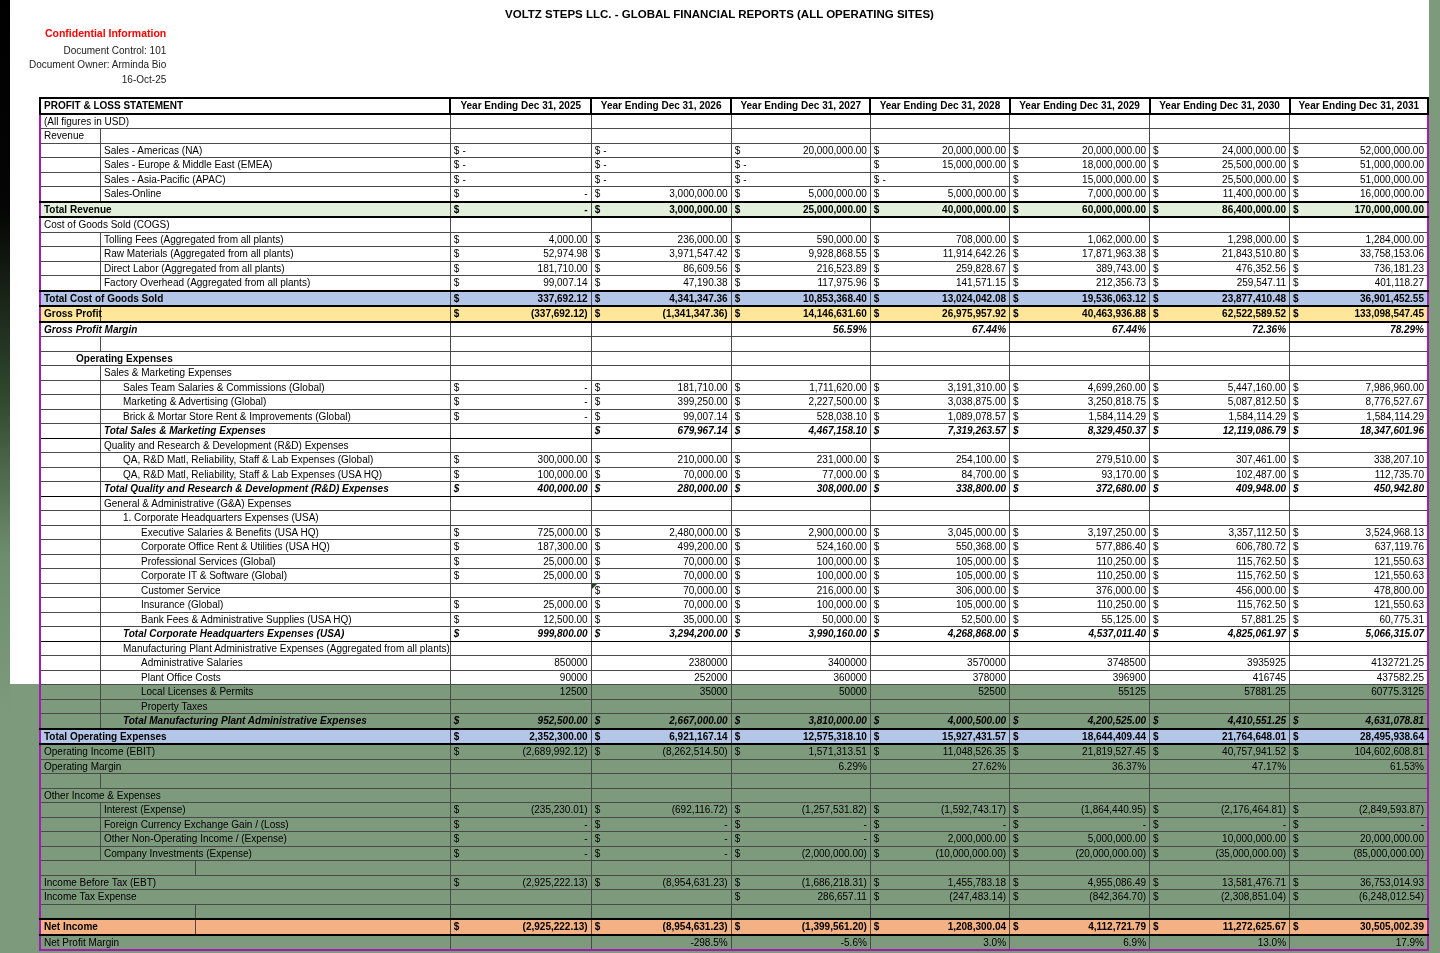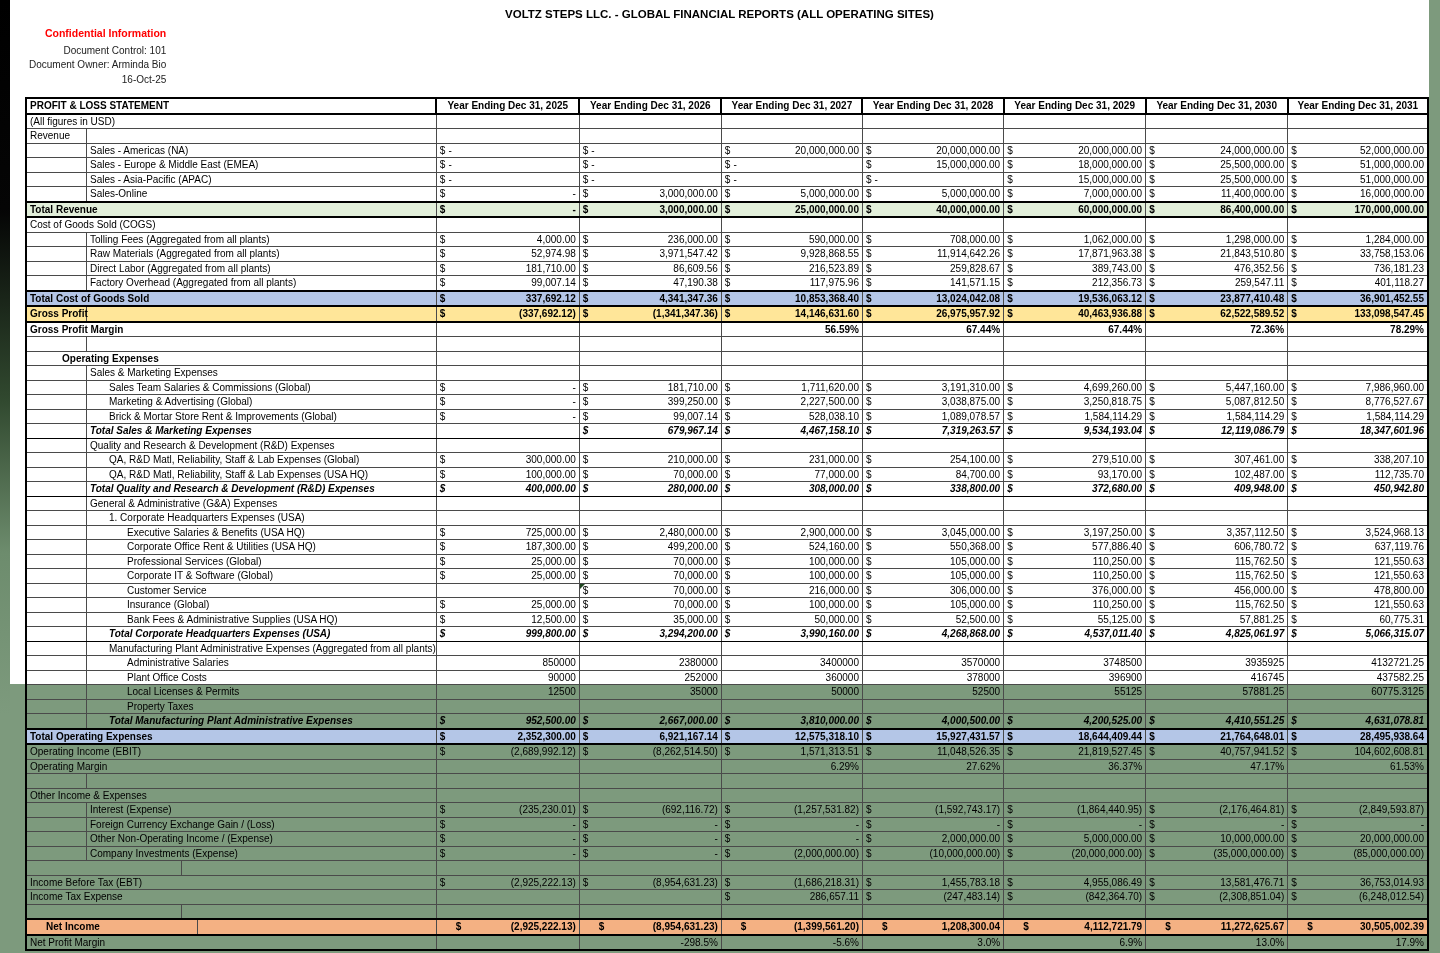--- a/index.html
+++ b/index.html
@@ -29,39 +29,39 @@
     border-collapse:collapse;table-layout:fixed;
     font-size:10px;color:#000;
   }
   td{
     height:13.5px;padding:0;vertical-align:middle;overflow:hidden;white-space:nowrap;
     border:1px solid #4a4a4a;
   }
   tr.hdr td{border:2px solid #000;font-weight:bold;}
   tr.hdr td.yr{text-align:center;}
   tr.med td{border-top:2px solid #000;border-bottom:2px solid #000;}
-  table{border:2px solid #000000;}
+  table{border:2px solid #a21caf;margin-left:14px;}
   
   td.lbl{padding:0;}
   .lblwrap{display:flex;align-items:center;height:100%;}
   .sub{display:inline-block;height:100%;flex:0 0 auto;border-right:1px solid #4a4a4a;box-sizing:border-box;
        display:flex;align-items:center;padding-left:3px;}
   .sub.w1{width:60px;} .sub.w2{width:155px;}
   .ltext{padding-left:3px;}
   .ind0 .ltext{padding-left:3px;}
   .ind1 .ltext{padding-left:3px;}
   .ind2 .ltext{padding-left:22px;}
   .ind3 .ltext{padding-left:40px;}
   tr.section td{font-weight:bold;padding-left:32px;}
-  tr.boldrow td{font-weight:bold;}
+  tr.boldrow td{font-weight:bold;font-style:italic;}
   tr.itotal td{font-weight:bold;font-style:italic;border-top:1.5px solid #000;border-bottom:1.5px solid #000;}
   tr.greenTotal td{background:#e2efda;font-weight:bold;}
   tr.blueTotal td{background:#b4c6e7;font-weight:bold;}
   tr.yellowTotal td{background:#ffe699;font-weight:bold;}
-  tr.orangeTotal td{background:#f4b183;font-weight:bold;padding-left:16px;}
+  tr.orangeTotal td{background:#f4b183;font-weight:bold;}
   
   .m{display:flex;justify-content:space-between;align-items:center;height:100%;padding:0 3px;}
   .m .cur{flex:0 0 auto;}
   .m .val{flex:0 0 auto;}
   .m.compact{justify-content:flex-start;}
   .m.compact .val{margin-left:3px;}
   .r{display:block;text-align:right;padding:0 3px;}
   td.notecell{position:relative;}
   .note-tri{
     position:absolute;left:0;top:0;width:0;height:0;
@@ -940,21 +940,21 @@
           </td>
           <td>
             <div class="m">
               <span class="cur">$</span>
               <span class="val">7,319,263.57</span>
             </div>
           </td>
           <td>
             <div class="m">
               <span class="cur">$</span>
-              <span class="val">9,534,193.04</span>
+              <span class="val">8,329,450.37</span>
             </div>
           </td>
           <td>
             <div class="m">
               <span class="cur">$</span>
               <span class="val">12,119,086.79</span>
             </div>
           </td>
           <td>
             <div class="m">

